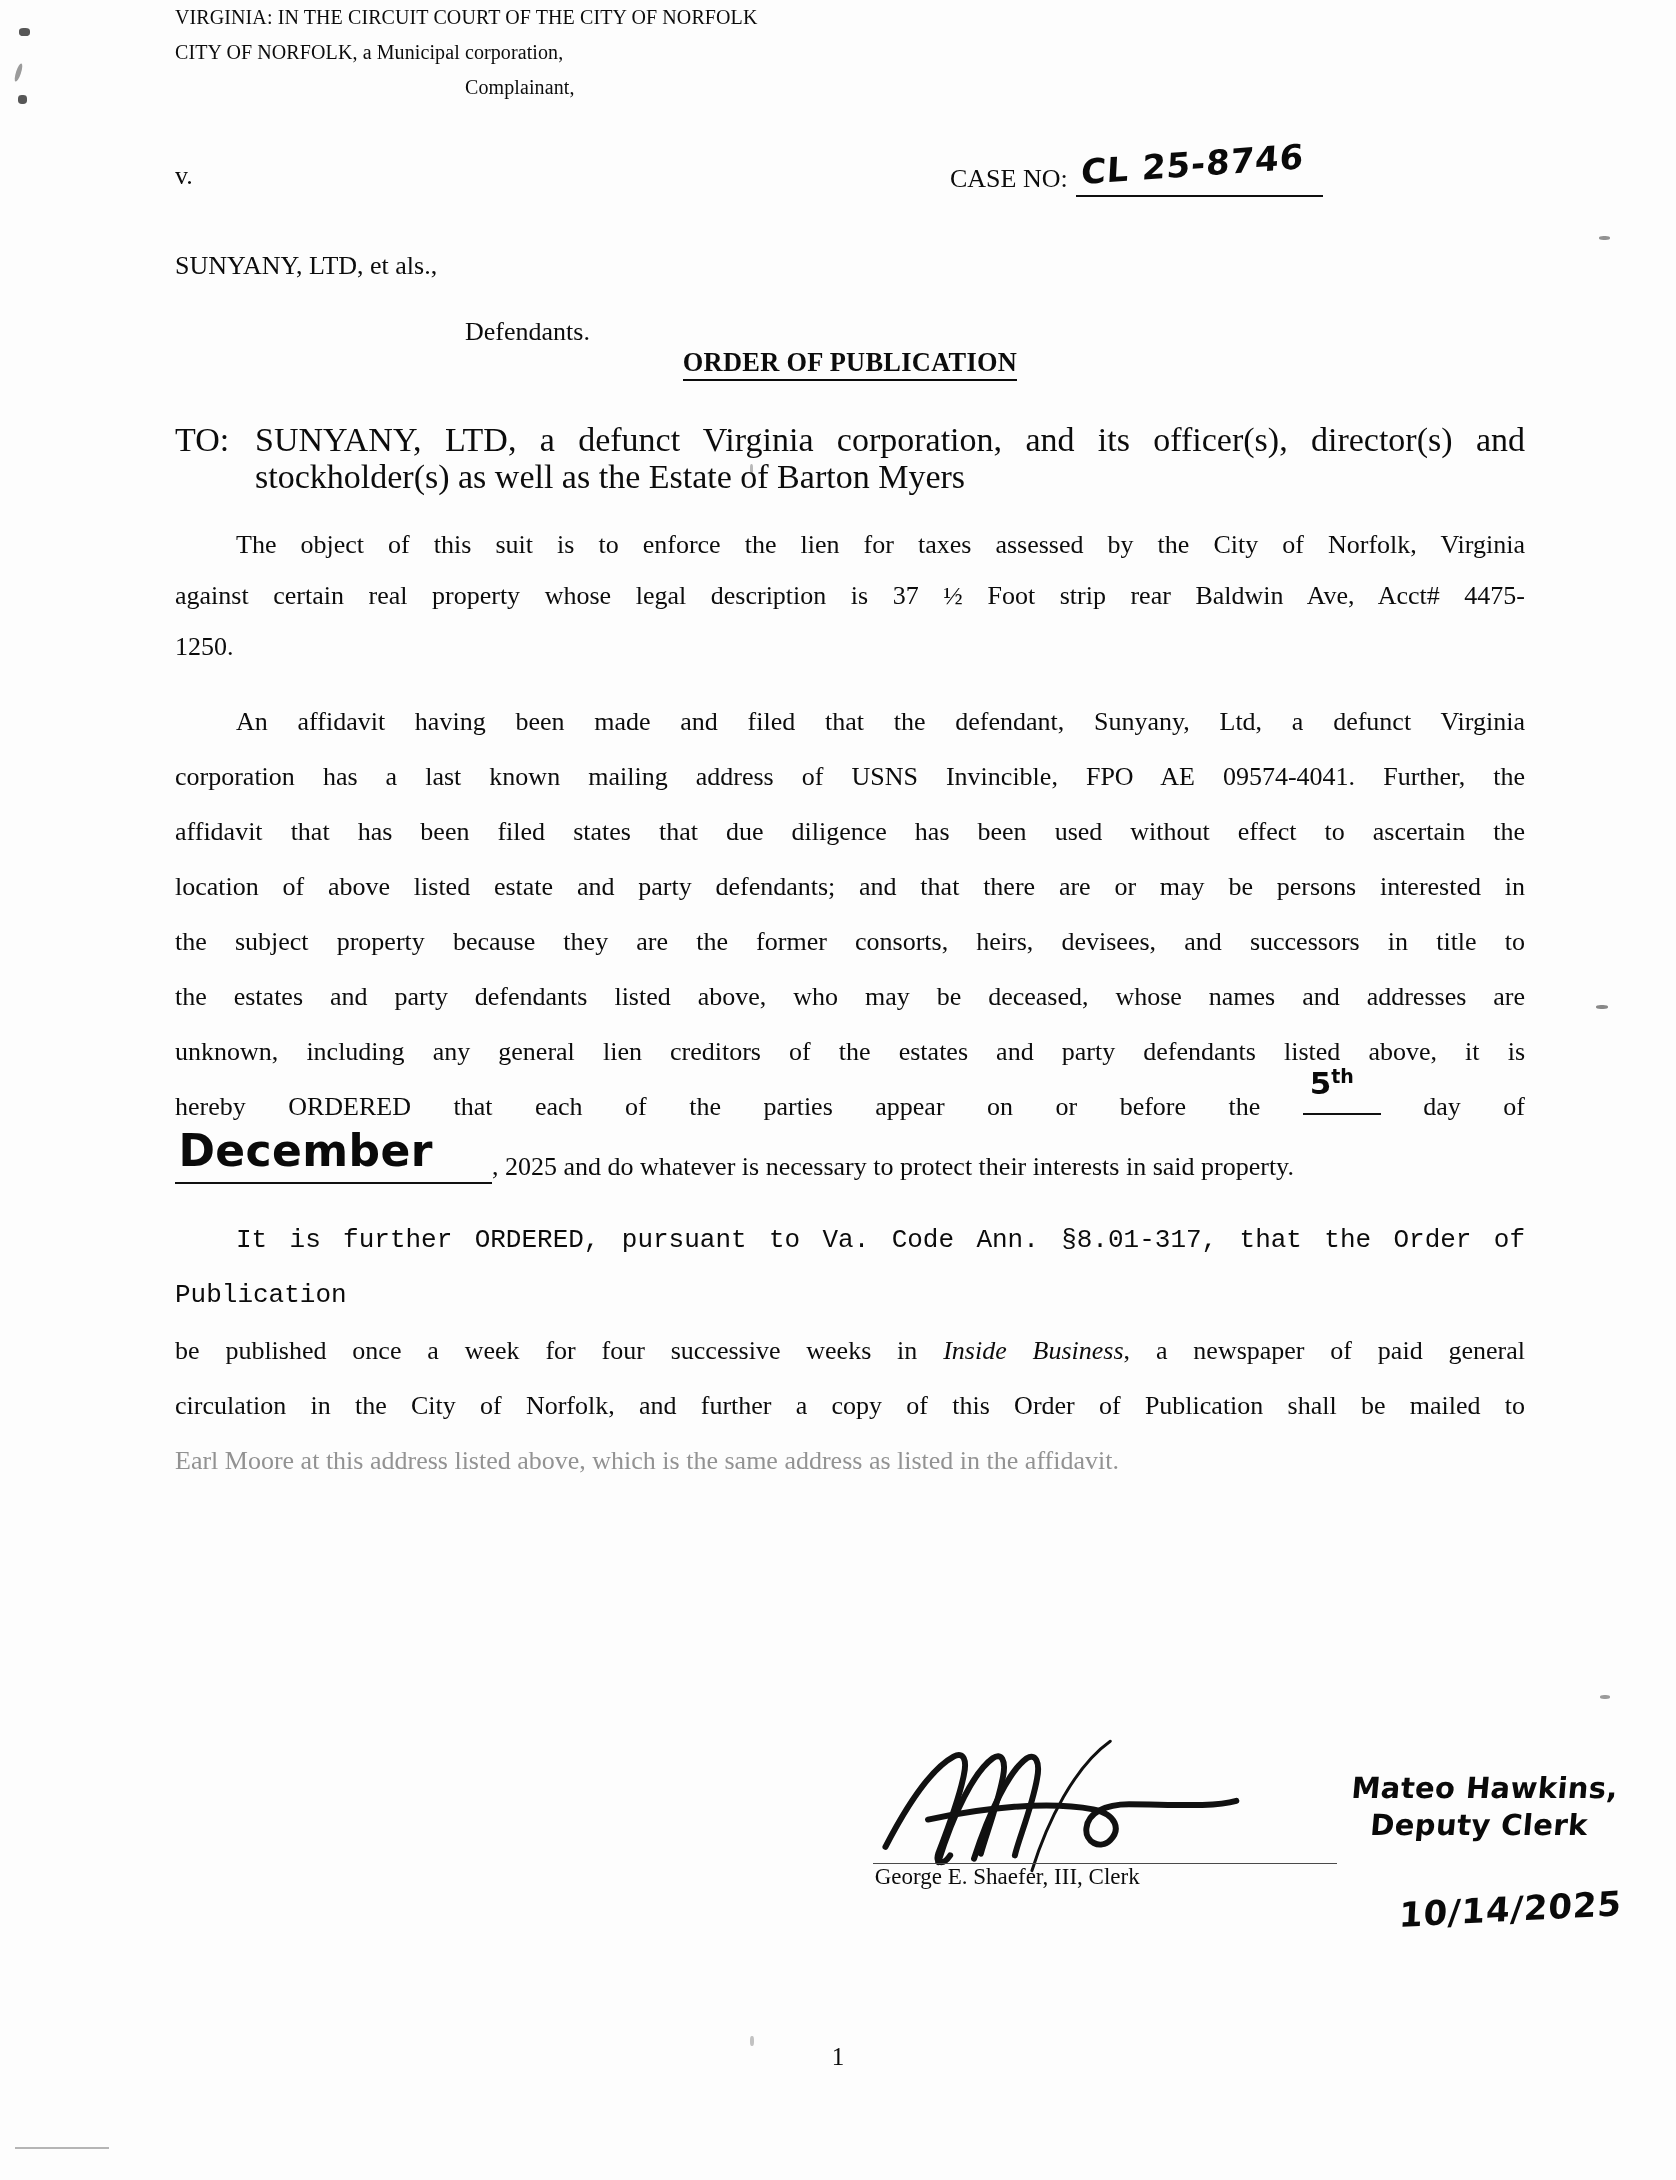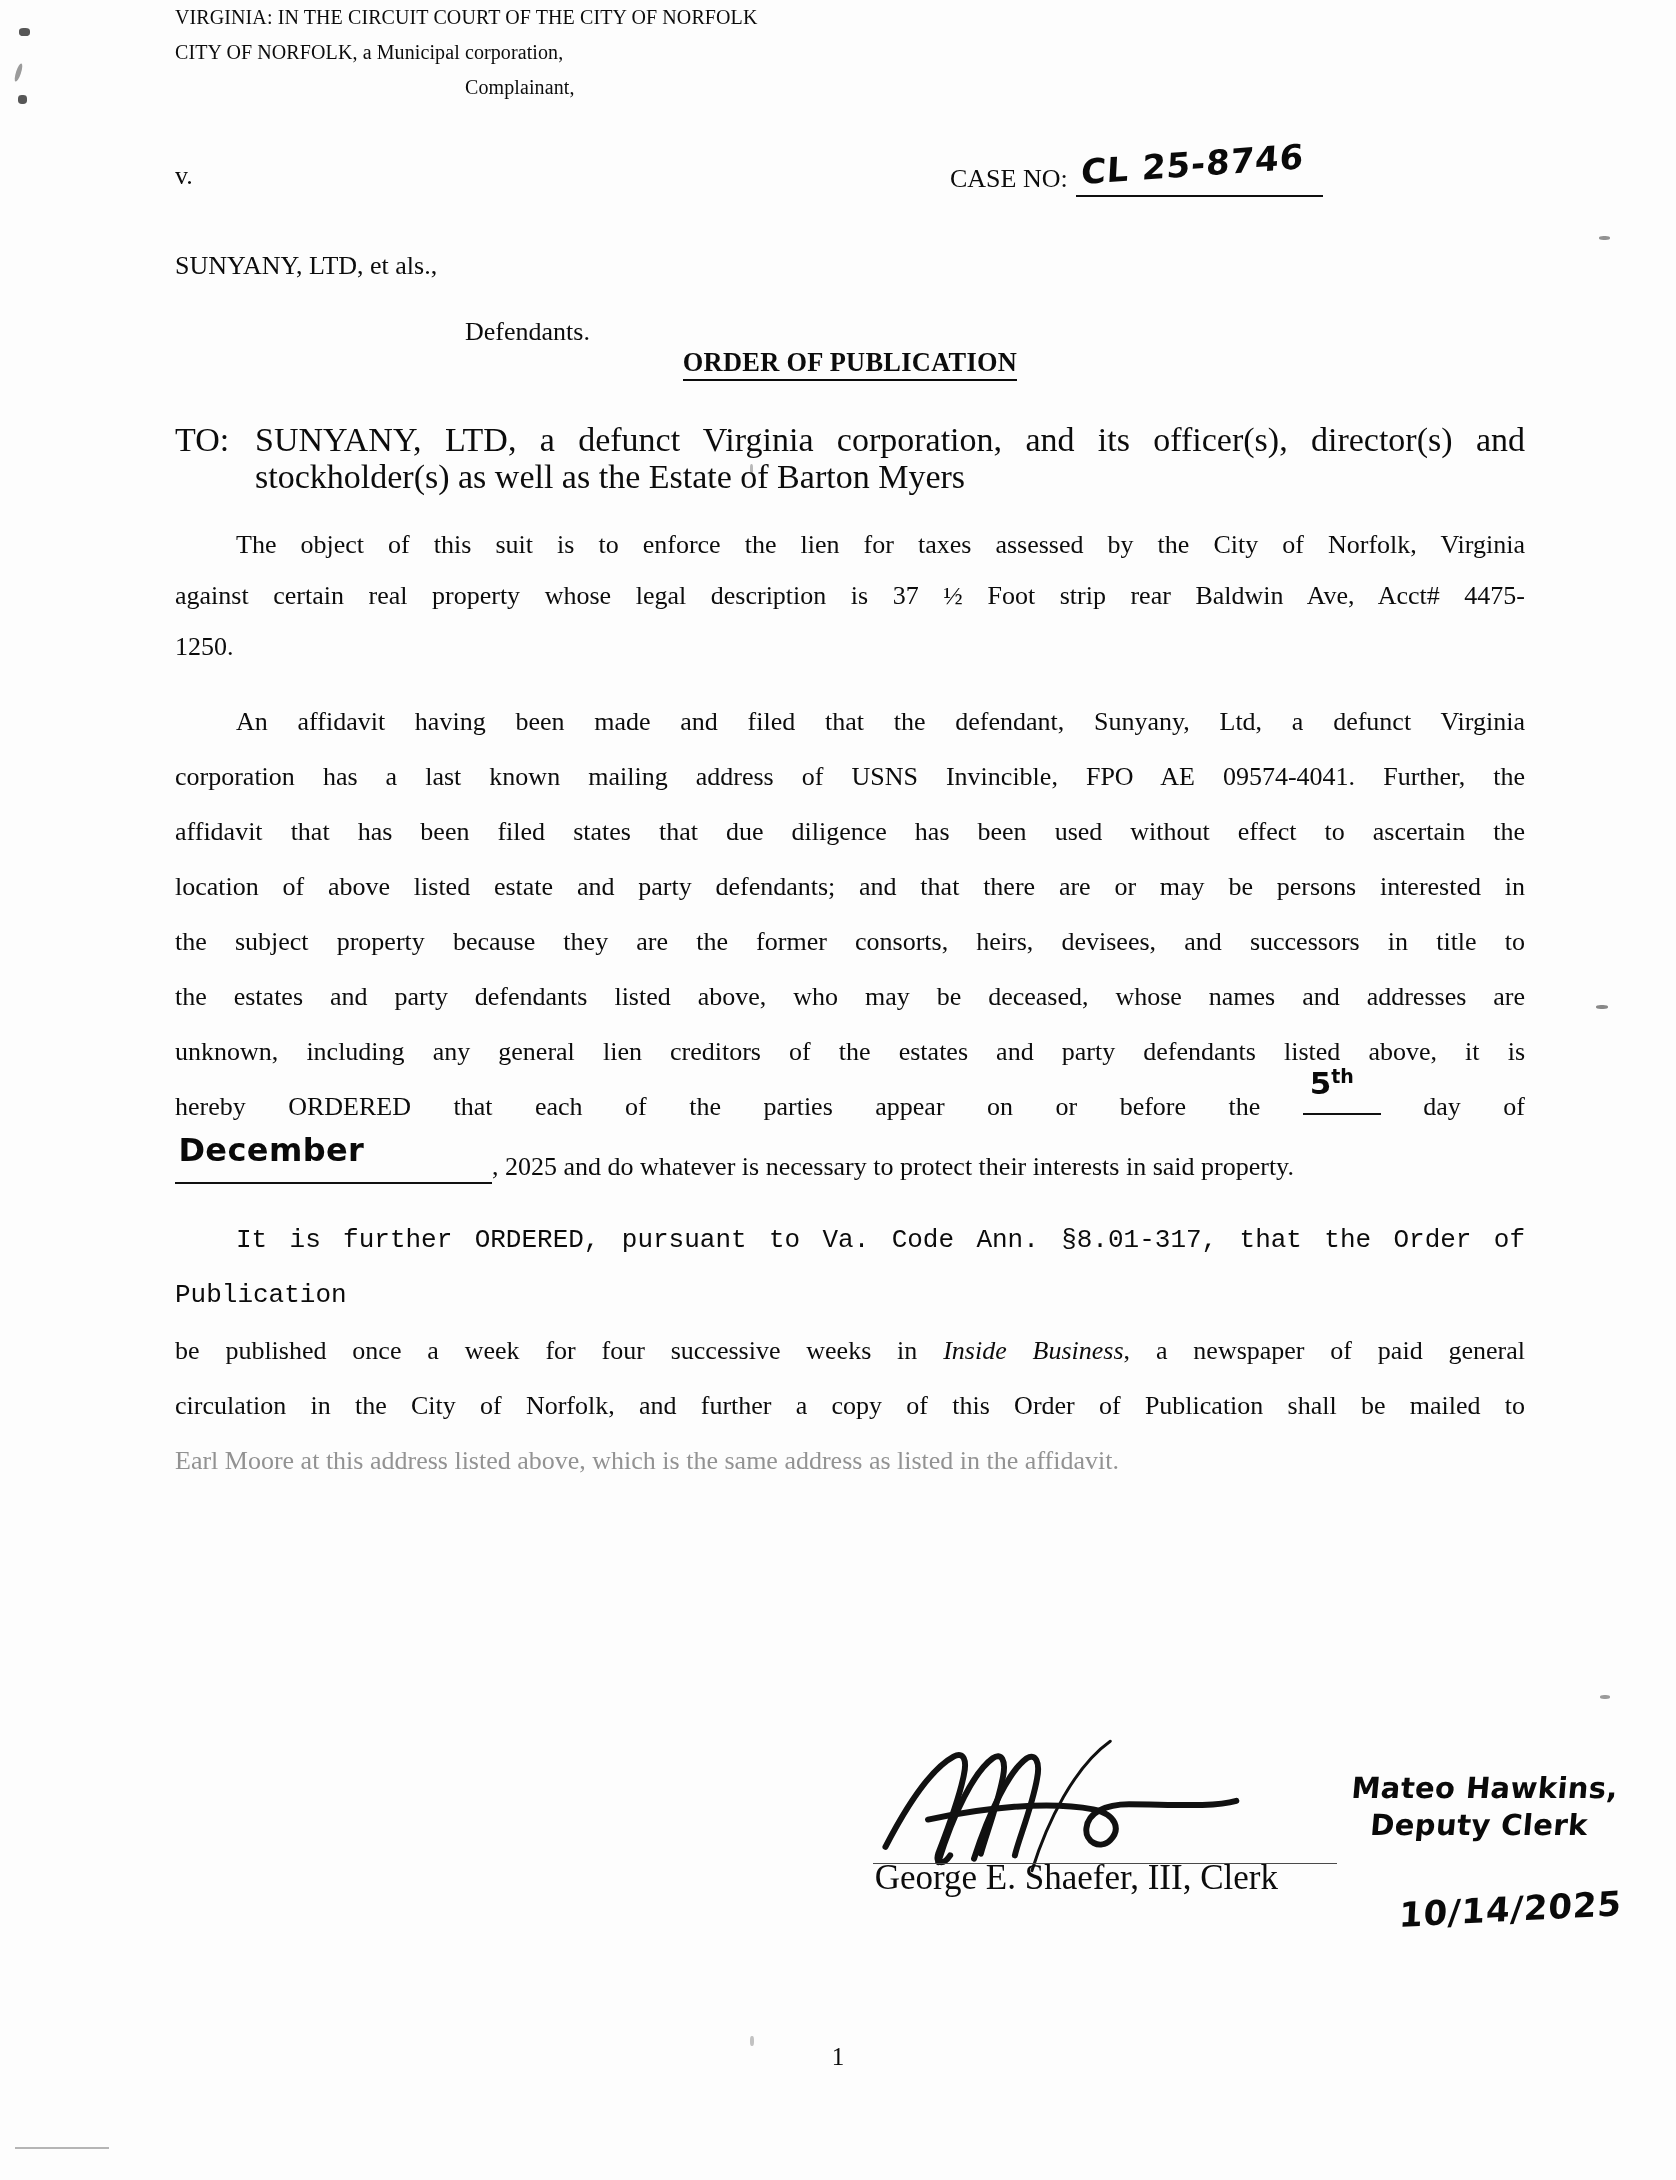--- a/index.html
+++ b/index.html
@@ -187,21 +187,21 @@
     display: inline-block;
     width: 317px;
     border-bottom: 2.1px solid #111;
     height: 39px;
     vertical-align: -8.5px;
   }
   .month-hand {
     position: absolute;
     left: 3.4px;
     bottom: 3.4px;
-    font-size: 32px;
+    font-size: 44px;
     letter-spacing: 0.4px;
     white-space: nowrap;
   }
 
   
   .sig-area {
     position: absolute;
     left: 873px;
     top: 1780px;
     width: 647px;
@@ -214,22 +214,22 @@
   .sig-line {
     position: absolute;
     left: 0;
     top: 83px;
     width: 464px;
     border-bottom: 1.7px solid #4a4a4a;
   }
   .sig-name {
     position: absolute;
     left: 1.7px;
-    top: 78px;
-    font-size: 35px;
+    top: 84px;
+    font-size: 23px;
     white-space: nowrap;
   }
   .deputy-hand {
     position: absolute;
     left: 477px;
     top: -10.2px;
     font-size: 29px;
     line-height: 37px;
     letter-spacing: 0.4px;
     transform: skewX(-5deg);

